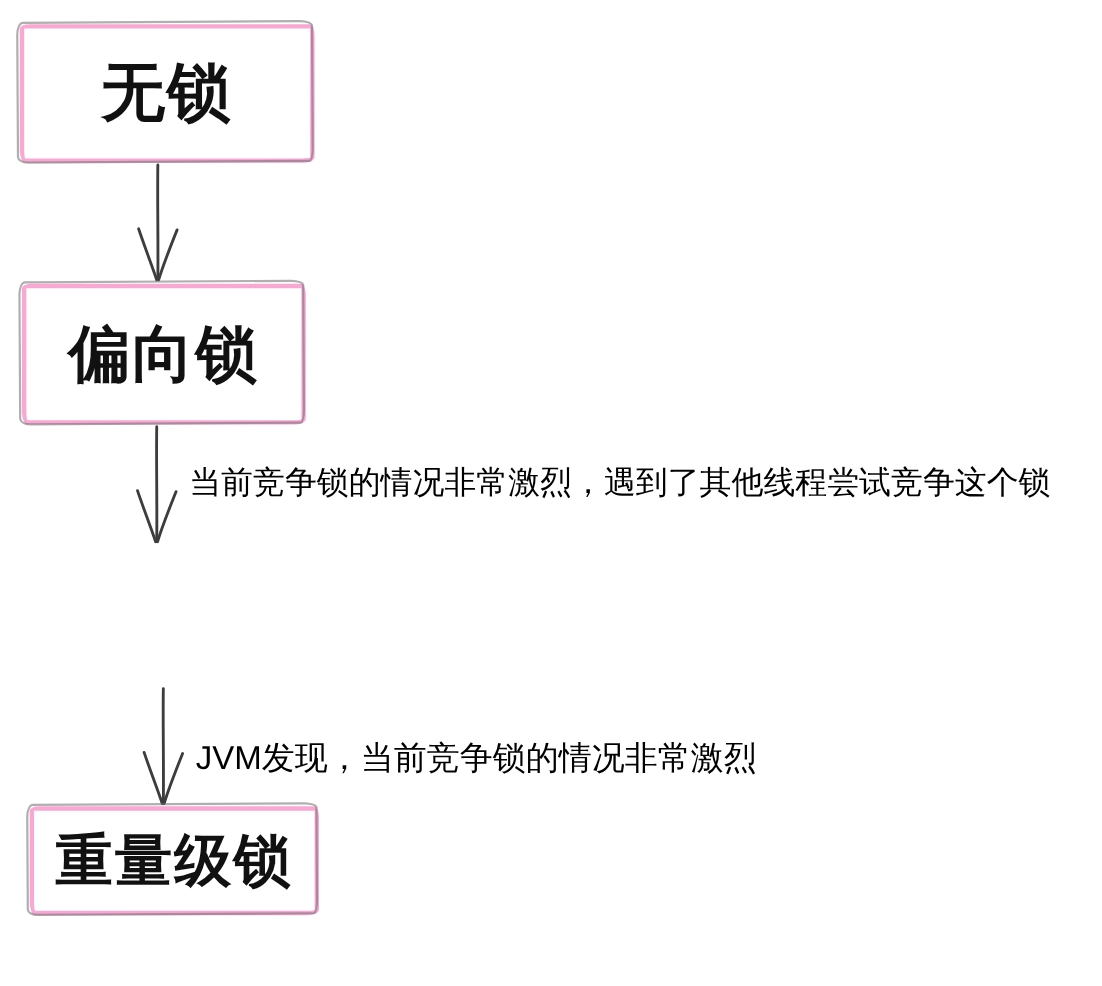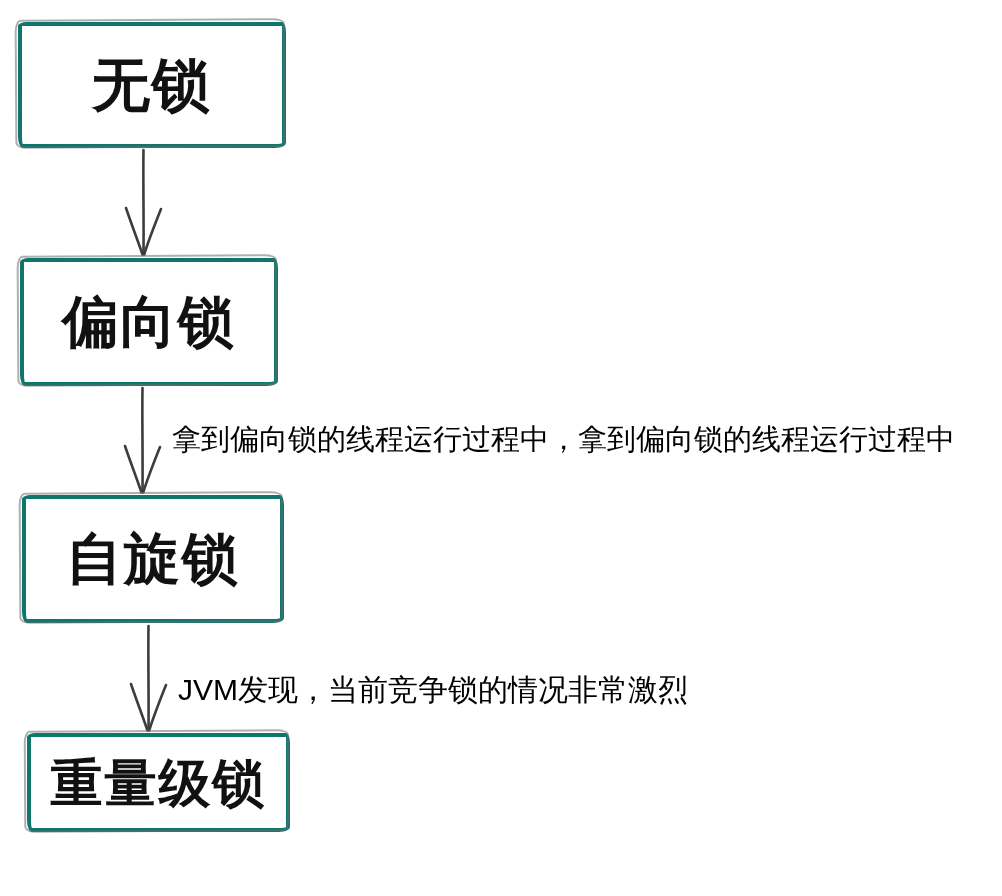--- a/index.html
+++ b/index.html
@@ -17,21 +17,21 @@
     color: #0f0f0f;
   }
   
   .node {
     position: absolute;
     box-sizing: border-box;
     display: flex;
     align-items: center;
     justify-content: center;
     background: #ffffff;
-    border: 4px solid #0f766e;
+    border: 4px solid #f9a8d4;
     border-radius: 9px 4px 11px 5px / 4px 10px 5px 12px;
   }
   .node::before {
     content: "";
     position: absolute;
     left: -7px; top: -7px; right: -3px; bottom: -4px;
     border: 2px solid rgba(110,110,110,0.55);
     border-radius: 6px 12px 4px 10px / 12px 5px 13px 6px;
     transform: rotate(-0.35deg);
     pointer-events: none;
@@ -98,25 +98,22 @@
   <div class="node" id="node-biased-lock">
     <span class="node-label">偏向锁</span>
   </div>
 
   <svg class="arrow" id="arrow-2" viewBox="0 0 44 112" aria-hidden="true">
     <path d="M22.5 3 C22 32 22.9 72 22.5 107"></path>
     <path d="M5 61 C10 76 17 94 21.5 107.5"></path>
     <path d="M40 62 C34 77 27 95 23.2 107.5"></path>
   </svg>
 
-  <div class="edge-label" id="edge-label-2">拿到偏向锁的线程运行过程中，拿到偏向锁的线程运行过程中</div>
+  <div class="edge-label" id="edge-label-2">当前竞争锁的情况非常激烈，遇到了其他线程尝试竞争这个锁</div>
 
-  <div class="node" id="node-spin-lock">
-    <span class="node-label">自旋锁</span>
-  </div>
 
   <svg class="arrow" id="arrow-3" viewBox="0 0 44 112" aria-hidden="true">
     <path d="M22.5 3 C22 32 22.9 72 22.5 107"></path>
     <path d="M5 61 C10 76 17 94 21.5 107.5"></path>
     <path d="M40 62 C34 77 27 95 23.2 107.5"></path>
   </svg>
 
   <div class="edge-label" id="edge-label-3">JVM发现，当前竞争锁的情况非常激烈</div>
 
   <div class="node" id="node-heavyweight-lock">

